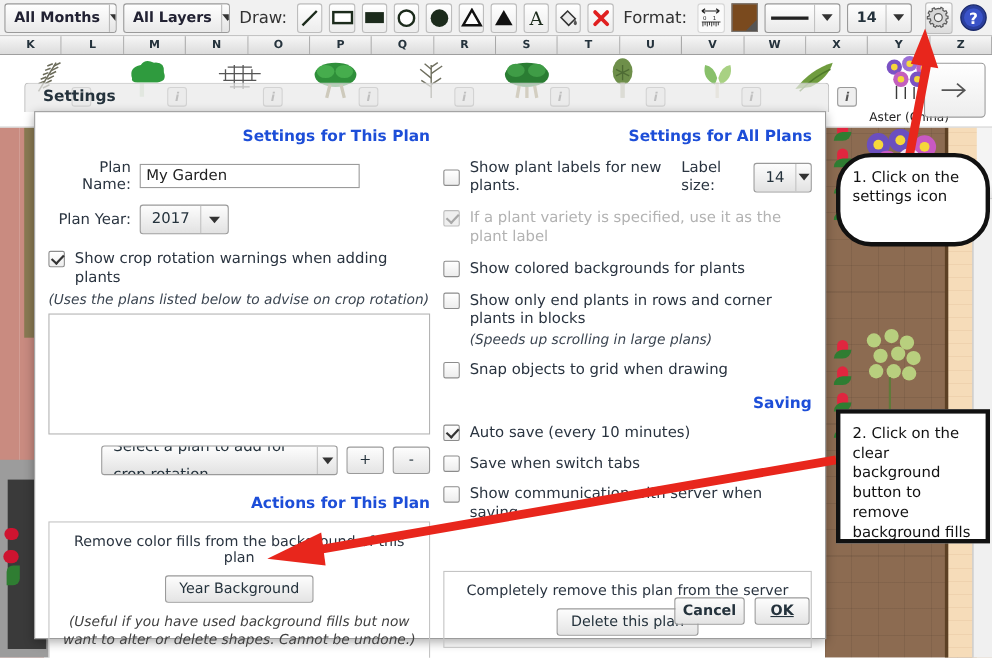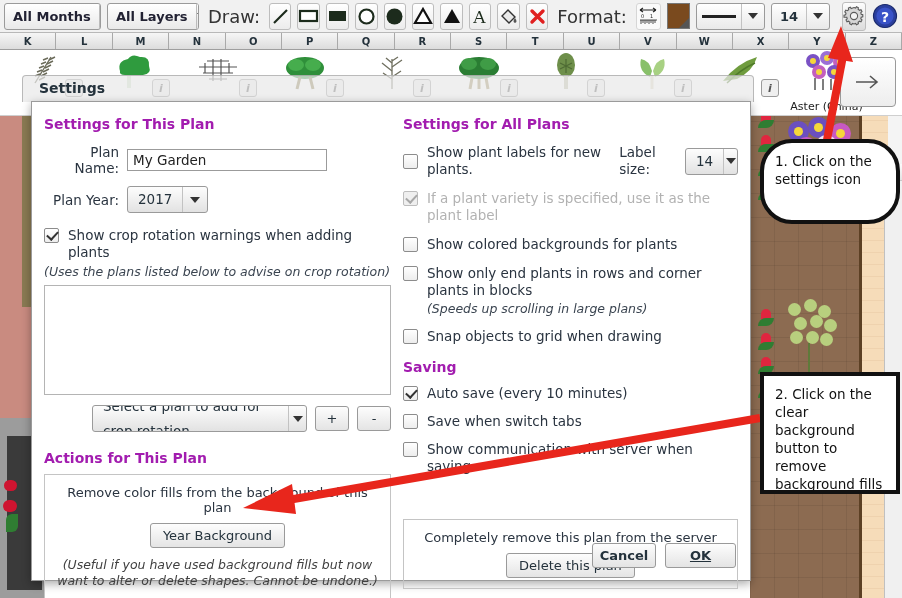--- a/index.html
+++ b/index.html
@@ -44,21 +44,21 @@
 
   
   .toolbar{position:absolute;left:0;top:0;right:0;height:33px;background:#f1f1f1;
     border-bottom:1px solid #b8b8b8;display:flex;align-items:center;gap:6px;padding:0 4px;box-sizing:border-box;}
   .combo{display:flex;align-items:center;height:25px;border:1px solid #9a9a9a;border-radius:3px;
     background:linear-gradient(180deg,#fff,#e9e9e9);overflow:hidden;}
   .combo .txt{padding:0 8px;font-weight:bold;font-size:13px;color:#223;white-space:nowrap;line-height:25px;}
   .combo .arr{width:22px;height:25px;border-left:1px solid #bbb;display:flex;align-items:center;justify-content:center;
     background:linear-gradient(180deg,#fdfdfd,#e4e4e4);}
   .caret{width:0;height:0;border-left:5px solid transparent;border-right:5px solid transparent;border-top:6px solid #333;}
-  .lbl{font-size:18px;color:#333;padding:0 3px;}
+  .lbl{font-size:15px;color:#333;padding:0 3px;}
   .tbtn{width:27px;height:27px;border:1px solid #bdbdbd;border-radius:3px;background:linear-gradient(180deg,#fff,#ececec);
     display:flex;align-items:center;justify-content:center;box-sizing:border-box;}
   .tbtn.plain{border-color:#d6d6d6;background:#fafafa;}
   .swatch{width:26px;height:24px;border:1px solid #777;background:#7a4a1e;position:relative;}
   .swatch:after{content:"";position:absolute;right:0;bottom:0;border-left:5px solid transparent;border-top:5px solid transparent;border-right:5px solid #555;border-bottom:5px solid #555;}
   .linebox{display:flex;align-items:center;height:25px;border:1px solid #9a9a9a;border-radius:3px;background:linear-gradient(180deg,#fff,#e9e9e9);}
   .linebox .pv{width:44px;display:flex;align-items:center;justify-content:center;}
   .linebox .pv b{display:block;width:34px;height:3px;background:#222;}
   .sizebox{display:flex;align-items:center;height:25px;border:1px solid #9a9a9a;border-radius:3px;background:linear-gradient(180deg,#fff,#e9e9e9);}
   .sizebox .v{width:34px;text-align:center;font-weight:bold;font-size:13px;}
@@ -85,21 +85,21 @@
 
   
   .dlgtab{position:absolute;left:22px;top:75px;width:730px;height:26px;
     background:rgba(233,233,233,.72);border:1px solid rgba(150,150,150,.6);border-bottom:none;border-radius:4px 4px 0 0;}
   .dlgtab span{position:absolute;left:16px;top:4px;font-weight:bold;font-size:14px;color:#24323c;}
   .dialog{position:absolute;left:31px;top:101px;width:720px;height:480px;background:#fff;
     border:1px solid #9b9b9b;box-shadow:0 3px 9px rgba(0,0,0,.33);box-sizing:border-box;}
   .cols{display:flex;padding:14px 12px 0 12px;box-sizing:border-box;}
   .colL{width:360px;padding-right:12px;box-sizing:border-box;}
   .colR{width:336px;box-sizing:border-box;}
-  .h2{font-weight:bold;font-size:14px;color:#a21caf;margin:0 0 12px 0;}
+  .h2{font-weight:bold;font-size:14px;color:#1d4ed8;margin:0 0 12px 0;text-align:right;}
   .row{display:flex;align-items:center;margin-bottom:10px;}
   .flabel{font-size:13.5px;color:#2a3440;}
   .tinput{height:22px;border:1px solid #9b9b9b;background:#fff;font-size:13.5px;color:#222;
      padding:0 5px;box-sizing:border-box;font-family:inherit;}
   .sel{display:inline-flex;align-items:center;height:25px;border:1px solid #9a9a9a;border-radius:3px;
      background:linear-gradient(180deg,#fdfdfd,#e2e2e2);overflow:hidden;}
   .sel .v{padding:0 10px;font-size:13.5px;line-height:25px;}
   .sel .a{width:24px;height:25px;border-left:1px solid #c2c2c2;display:flex;align-items:center;justify-content:center;}
   .cbrow{display:flex;align-items:flex-start;margin-bottom:9px;}
   .cb{width:15px;height:15px;border:1px solid #8c8c8c;background:linear-gradient(180deg,#fff,#ededed);
@@ -583,21 +583,21 @@
 
         <div class="panel" style="margin-top:44px;">
           <div class="ptxt">Completely remove this plan from the server</div>
           <button class="btn">Delete this plan</button>
         </div>
       </div>
     </div>
 
     <div class="dlgfoot">
       <button class="btn bold" style="width:64px;">Cancel</button>
-      <button class="btn bold" style="width:71px;text-decoration:underline;">OK</button>
+      <button class="btn bold" style="width:50px;text-decoration:underline;">OK</button>
     </div>
   </div>
 
   <svg class="arrowsvg" viewBox="0 0 902 598">
     <g>
       <path d="M827 140 L843 56" stroke="#e8261c" stroke-width="8" fill="none"></path>
       <path d="M841 26 L853 62 L828 58 z" fill="#e8261c"></path>
     </g>
     <g>
       <path d="M760 418 L288 500" stroke="#e8261c" stroke-width="8" fill="none"></path>

